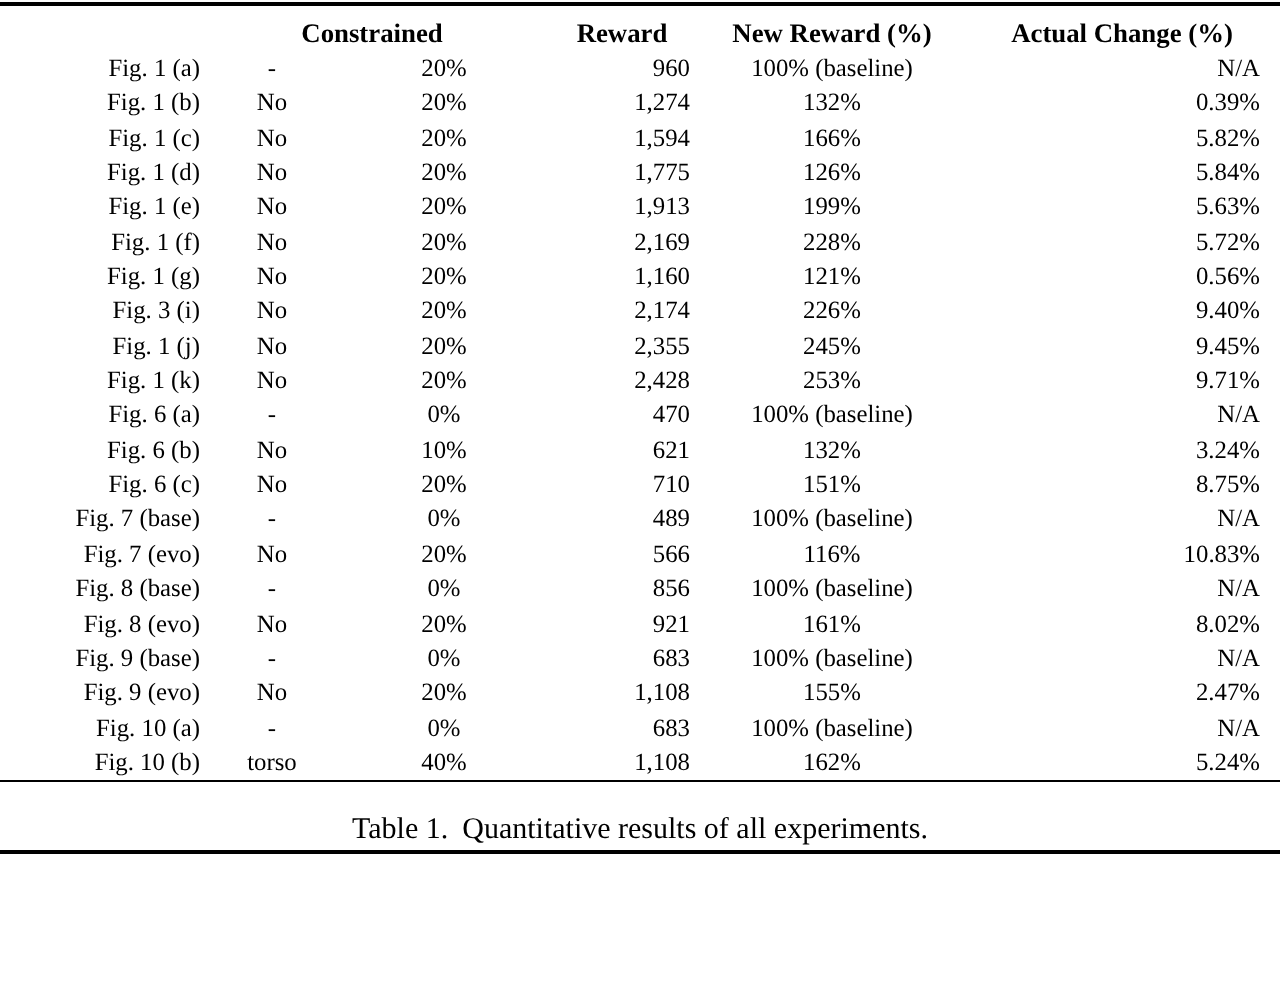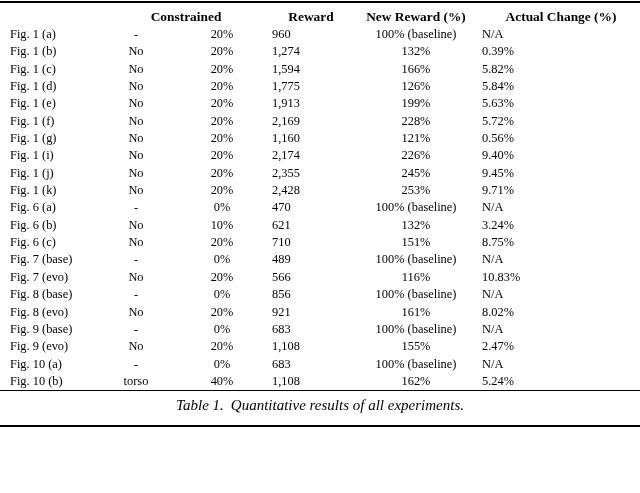--- a/index.html
+++ b/index.html
@@ -29,31 +29,30 @@
   thead tr.h2 th { height: 24px; vertical-align: top; padding-top: 2px; border-bottom: 1px solid #000; }
 
   td {
     font-size: 12.4px;
     height: 17.35px;
     line-height: 17.35px;
     padding: 0;
     white-space: nowrap;
     overflow: hidden;
   }
-  .al { text-align: left; padding-left: 10px; }
+  .al { text-align: right; padding-left: 10px; }
   .ac { text-align: center; }
-  .ar { }
+  .ar { text-align: right; }
   .pr-reward { padding-right: 5px; }
-  .pr-change { padding-right: 0; }
+  .pr-change { padding-right: 10px; }
 
   .caption {
-    margin-top: 6px;
+    margin-top: 16px;
     text-align: center;
     font-size: 15px;
-    font-style: italic;
   }
   .caption .cap-label { margin-right: 7px; }
 
   .bottom-rule {
     position: absolute;
     left: 0; bottom: 3px;
     width: 640px; height: 2px;
     background: #000;
   }
 </style>
@@ -131,21 +130,21 @@
         </tr>
         <tr>
           <td class="al">Fig. 1 (g)</td>
           <td class="ac">No</td>
           <td class="ac">20%</td>
           <td class="ar pr-reward">1,160</td>
           <td class="ac">121%</td>
           <td class="ar pr-change">0.56%</td>
         </tr>
         <tr>
-          <td class="al">Fig. 1 (i)</td>
+          <td class="al">Fig. 3 (i)</td>
           <td class="ac">No</td>
           <td class="ac">20%</td>
           <td class="ar pr-reward">2,174</td>
           <td class="ac">226%</td>
           <td class="ar pr-change">9.40%</td>
         </tr>
         <tr>
           <td class="al">Fig. 1 (j)</td>
           <td class="ac">No</td>
           <td class="ac">20%</td>

